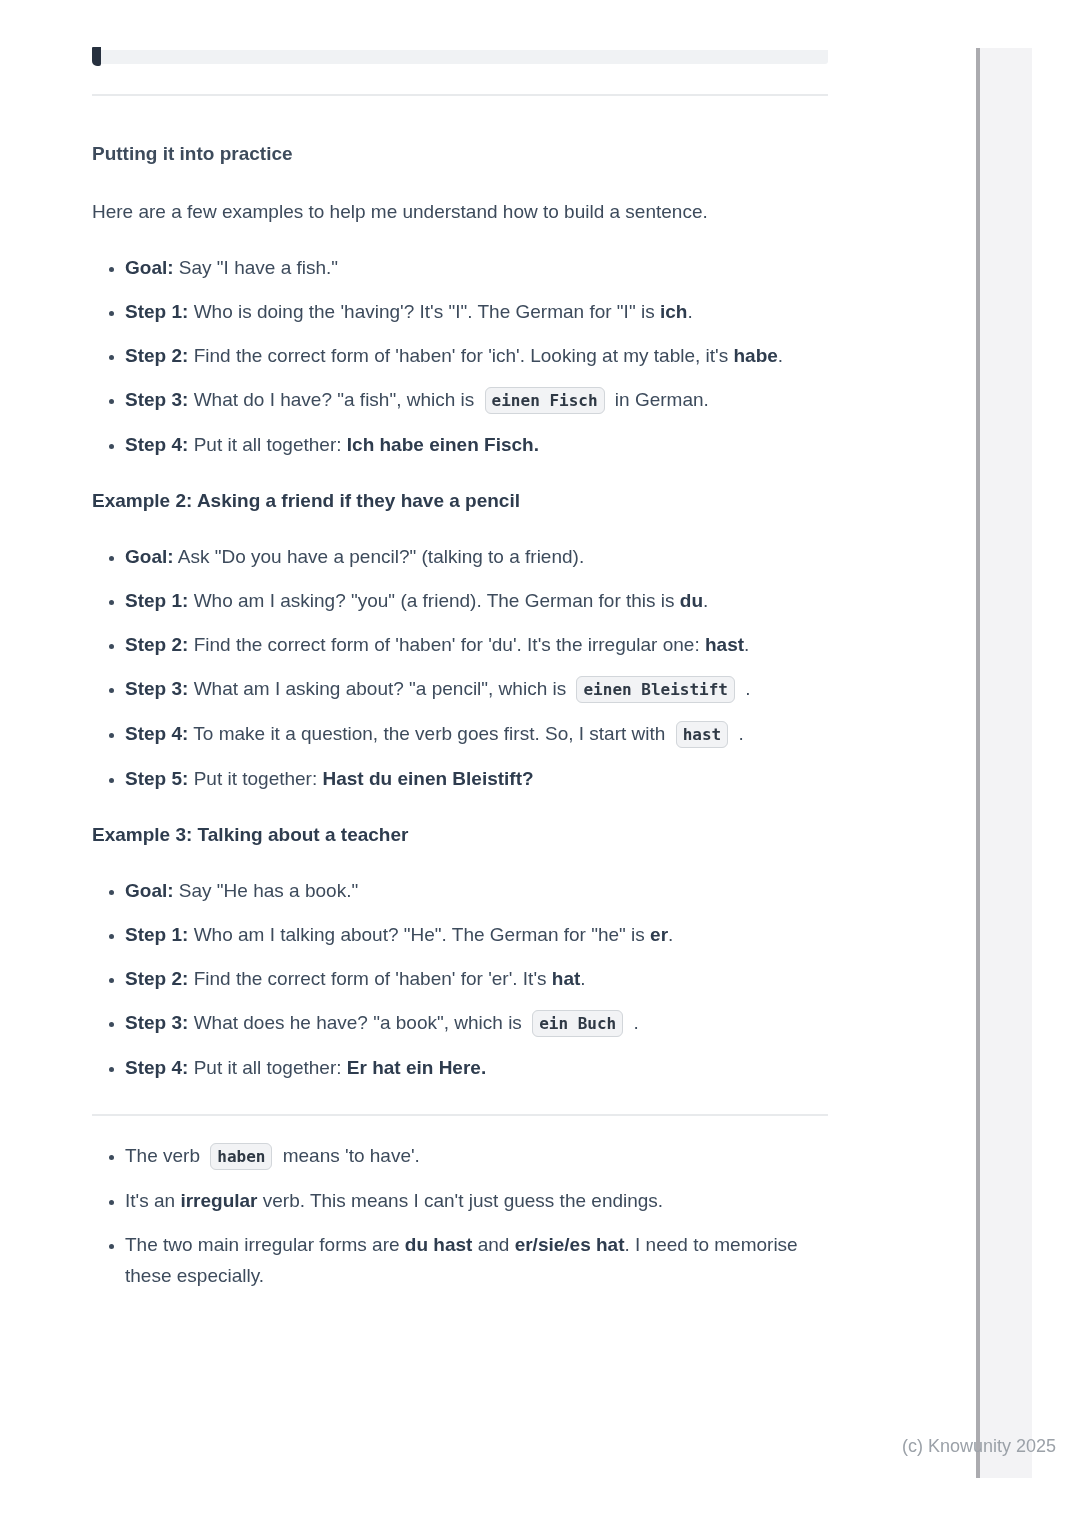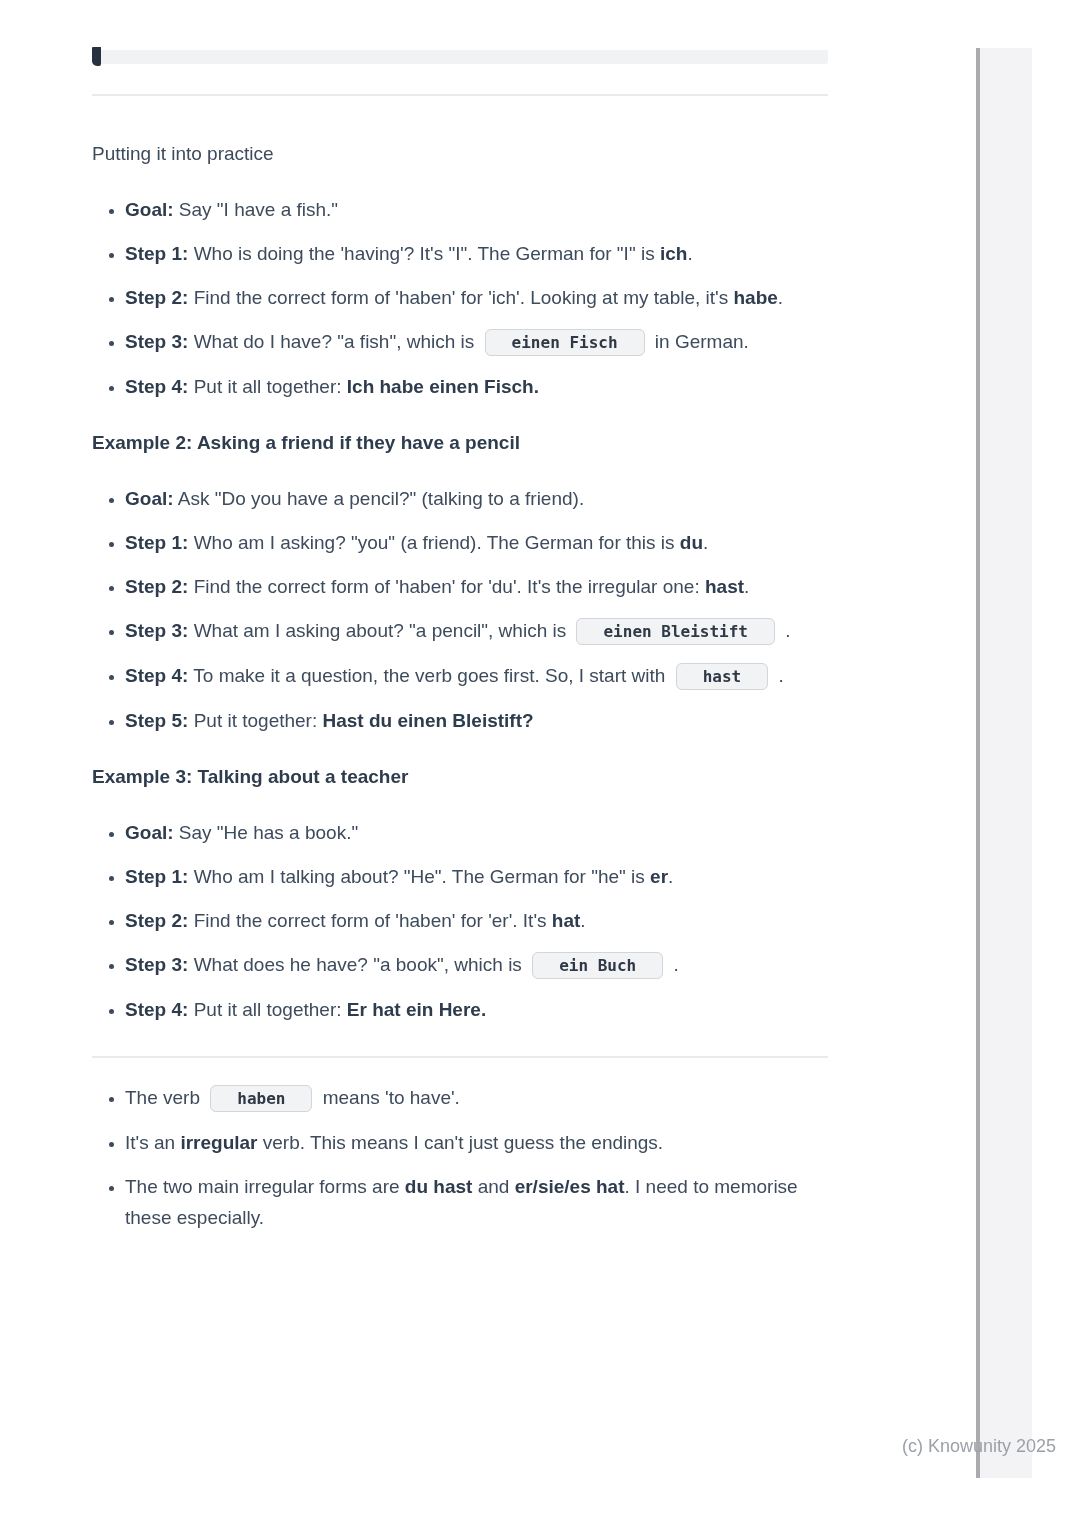--- a/index.html
+++ b/index.html
@@ -18,21 +18,21 @@
     position:absolute;left:0;top:-3px;width:9px;height:19px;
     background:#27313f;border-radius:1px 0 2px 5px;
   }
 
   .divider{border:none;border-top:2px solid #e8eaec;width:736px;margin:0;}
   .top-divider{position:absolute;left:92px;top:94px;}
 
   .content{position:absolute;left:92px;top:95px;width:736px;color:#3d4b5c;}
 
   .sub-heading{
-    font-size:19px;line-height:31px;font-weight:400;color:#3d4b5c;
+    font-size:19px;line-height:31px;font-weight:700;color:#3d4b5c;
     margin:43px 0 0 0;
   }
   .sub-heading.remember{margin-top:40px;}
   .body-text{font-size:19px;line-height:31px;margin:27px 0 0 0;color:#3d4b5c;}
 
   .example-title{
     font-size:19px;line-height:31px;font-weight:700;color:#2e3c4e;
     margin:25px 0 0 0;
   }
 
@@ -43,21 +43,21 @@
   ul.steps li{margin:0 0 13px 0;padding-left:0;}
   ul.steps li::marker{color:#3d4b5c;font-size:15px;}
   #remember-list{margin-top:24px;}
 
   .b{font-weight:700;color:#2e3c4e;margin-top:16px;}
 
   .chip{
     font-family:"DejaVu Sans Mono","Liberation Mono",monospace;
     font-weight:700;font-size:16px;color:#2f3945;
     background:#f2f3f5;border:1px solid #d2d6da;border-radius:6px;
-    padding:3px 26px;margin:0 5px;white-space:nowrap;
+    padding:3px 6px;margin:0 5px;white-space:nowrap;
   }
 
   .hr-bottom{margin-top:31px;}
 
   .right-panel{
     position:absolute;left:976px;top:48px;width:56px;height:1430px;
     background:#f3f3f5;border-left:4px solid #ababaf;box-sizing:border-box;
     z-index:1;
   }
   .watermark{
@@ -72,20 +72,21 @@
 
   <div class="top-bar">
     <div class="dark-corner"></div>
   </div>
 
   <hr class="divider top-divider">
 
   <main class="content">
     <p class="sub-heading">Putting it into practice</p>
 
+    <p class="body-text">Here are a few examples to help me understand how to build a sentence.</p>
 
     <div id="examples">
         <ul class="steps">
           <li><span class="b">Goal:</span><span> Say "I have a fish."</span></li>
           <li><span class="b">Step 1:</span><span> Who is doing the 'having'? It's "I". The German for "I" is </span><span class="b">ich</span><span>.</span></li>
           <li><span class="b">Step 2:</span><span> Find the correct form of 'haben' for 'ich'. Looking at my table, it's </span><span class="b">habe</span><span>.</span></li>
           <li><span class="b">Step 3:</span><span> What do I have? "a fish", which is </span><code class="chip">einen Fisch</code><span> in German.</span></li>
           <li><span class="b">Step 4:</span><span> Put it all together: </span><span class="b">Ich habe einen Fisch.</span></li>
         </ul>
         <p class="example-title">Example 2: Asking a friend if they have a pencil</p>

